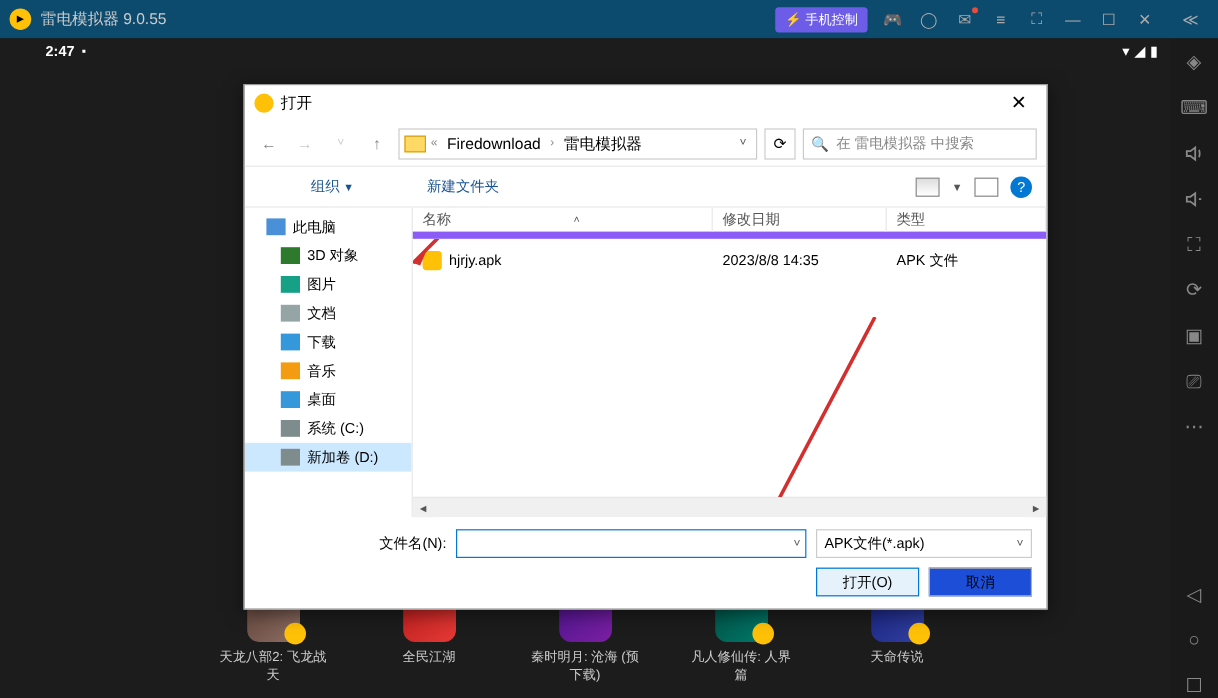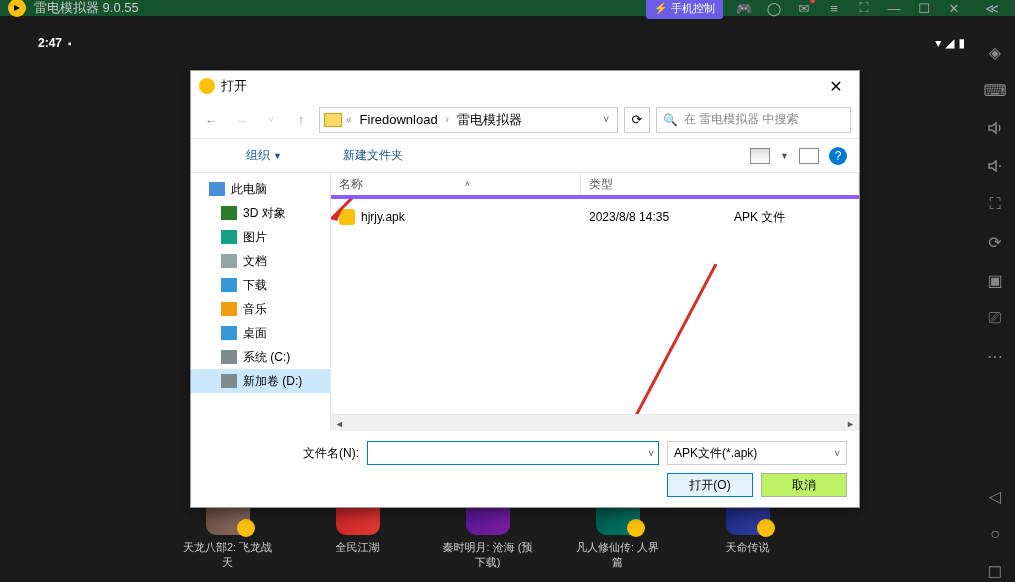--- a/index.html
+++ b/index.html
@@ -1,19 +1,19 @@
 <!DOCTYPE html>
 <html><head>
 <meta charset="utf-8">
 <style>
 * { box-sizing: border-box; margin: 0; padding: 0; font-family: "Microsoft YaHei", sans-serif; }
 body { width: 1015px; height: 582px; background: #1a1a1a; overflow: hidden; position: relative; }
 
 
-.titlebar { height: 16px; background: #14532d; display: flex; align-items: center; padding: 0 8px; color: #ccc; font-size: 13px; }
+.titlebar { height: 32px; background: #0c4a6e; display: flex; align-items: center; padding: 0 8px; color: #ccc; font-size: 13px; }
 .titlebar .logo { width: 18px; height: 18px; background: #ffc107; border-radius: 50%; margin-right: 8px; display: flex; align-items: center; justify-content: center; }
 .titlebar .logo svg { width: 10px; height: 10px; }
 .titlebar .title { flex: 1; }
 .titlebar .ctrl-btn { width: 30px; height: 32px; display: flex; align-items: center; justify-content: center; cursor: pointer; color: #aaa; position: relative; }
 .titlebar .phone-ctrl { background: #6c5ce7; color: #fff; font-size: 11px; padding: 3px 8px; border-radius: 3px; margin-right: 6px; display: flex; align-items: center; gap: 3px; }
 .red-dot { position: absolute; top: 6px; right: 4px; width: 5px; height: 5px; background: #e74c3c; border-radius: 50%; }
 
 
 .right-sidebar { position: absolute; right: 0; top: 32px; width: 40px; height: 550px; background: #1a1a1a; display: flex; flex-direction: column; align-items: center; padding-top: 10px; gap: 18px; }
 .right-sidebar .side-icon { width: 20px; height: 20px; color: #888; cursor: pointer; display: flex; align-items: center; justify-content: center; }
@@ -31,21 +31,21 @@
 .app-icon .icon-img { width: 48px; height: 48px; border-radius: 10px; margin: 0 auto 6px; background: #333; display: grid; grid-template-columns: 1fr 1fr; grid-template-rows: 1fr 1fr; padding: 4px; gap: 2px; }
 .app-icon .icon-img div { border-radius: 4px; }
 
 
 .dock { position: absolute; bottom: 12px; left: 50%; transform: translateX(-50%); display: flex; gap: 40px; }
 .dock-item { width: 90px; text-align: center; color: #ccc; font-size: 11px; }
 .dock-item .dock-icon { width: 44px; height: 44px; border-radius: 10px; margin: 0 auto 5px; background: linear-gradient(135deg,#8b4513,#cd853f); position: relative; }
 .dock-item .badge { position: absolute; right: -5px; bottom: -2px; width: 18px; height: 18px; background: #ffc107; border-radius: 50%; }
 
 
-.file-dialog { position: absolute; left: 190px; top: 70px; width: 670px; height: 438px; background: #fff; border: 1px solid #999; box-shadow: 0 3px 15px rgba(0,0,0,0.5); display: flex; flex-direction: column; }
+.file-dialog { position: absolute; left: 203px; top: 70px; width: 670px; height: 438px; background: #fff; border: 1px solid #999; box-shadow: 0 3px 15px rgba(0,0,0,0.5); display: flex; flex-direction: column; }
 .fd-titlebar { height: 30px; display: flex; align-items: center; padding: 0 8px; font-size: 13px; }
 .fd-titlebar .fd-logo { width: 16px; height: 16px; background: #ffc107; border-radius: 50%; margin-right: 6px; }
 .fd-titlebar .fd-close { margin-left: auto; width: 30px; text-align: center; cursor: pointer; font-size: 16px; }
 
 .fd-nav { height: 38px; display: flex; align-items: center; padding: 0 8px; gap: 6px; font-size: 13px; border-bottom: 1px solid #e8e8e8; }
 .fd-nav .nav-btn { width: 24px; height: 24px; display: flex; align-items: center; justify-content: center; color: #888; cursor: pointer; }
 .fd-path { flex: 1; height: 26px; border: 1px solid #ccc; display: flex; align-items: center; padding: 0 4px; gap: 4px; }
 .fd-path .folder-ico { width: 18px; height: 14px; background: #ffd966; border: 1px solid #d4a017; }
 .fd-path .crumb { padding: 0 4px; cursor: pointer; }
 .fd-path .sep { color: #888; font-size: 10px; }
@@ -69,21 +69,21 @@
 .ico-3d { background: #2d7a2d; }
 .ico-video { background: #8e44ad; }
 .ico-pic { background: #16a085; }
 .ico-doc { background: #95a5a6; }
 .ico-dl { background: #3498db; }
 .ico-music { background: #f39c12; }
 .ico-desk { background: #3498db; }
 .ico-drive { background: #7f8c8d; }
 
 .fd-files { flex: 1; display: flex; flex-direction: column; font-size: 12px; }
-.ff-header { height: 26px; display: flex; align-items: flex-start; border-bottom: 4px solid #8b5cf6; color: #555; }
+.ff-header { height: 26px; display: flex; align-items: flex-start; border-bottom: 6px solid #8b5cf6; color: #555; }
 .ff-header .col { padding: 0 8px; cursor: pointer; border-right: 1px solid #e8e8e8; height: 100%; display: flex; align-items: center; }
 .ff-header .sort-ind { margin: 0 auto; font-size: 9px; color: #555; }
 .col-name { width: 250px; }
 .col-date { width: 145px; }
 .col-type { flex: 1; }
 .ff-list { flex: 1; overflow: auto; position: relative; }
 .ff-row { height: 24px; display: flex; align-items: center; cursor: pointer; }
 .ff-row .col { padding: 0 8px; display: flex; align-items: center; gap: 6px; }
 .ff-row .file-ico { width: 16px; height: 16px; background: #ffc107; border-radius: 3px; }
 
@@ -94,21 +94,21 @@
 .fd-scrollbar .sb-arrow { position: absolute; top: 0; width: 17px; height: 17px; background: #f0f0f0; display: flex; align-items: center; justify-content: center; font-size: 9px; color: #555; }
 
 .fd-footer { padding: 10px 12px; display: flex; flex-direction: column; gap: 8px; font-size: 12px; }
 .ff-row1 { display: flex; align-items: center; gap: 8px; }
 .ff-row1 .label { width: auto; margin-left: 100px; }
 .ff-filename { flex: 1; height: 24px; border: 1px solid #0078d4; padding: 0 4px; display: flex; align-items: center; }
 .ff-filename .fn-drop { margin-left: auto; font-size: 10px; color: #555; }
 .ff-filter { width: 180px; height: 24px; border: 1px solid #ccc; padding: 0 6px; display: flex; align-items: center; }
 .ff-filter .fn-drop { margin-left: auto; font-size: 10px; color: #555; }
 .ff-row2 { display: flex; justify-content: flex-end; gap: 8px; }
-.ff-btn { width: 86px; height: 24px; border: 1px solid #adadad; background: #bef264; cursor: pointer; display: flex; align-items: center; justify-content: center; }
+.ff-btn { width: 86px; height: 24px; border: 1px solid #adadad; background: #1d4ed8; cursor: pointer; display: flex; align-items: center; justify-content: center; }
 .ff-btn.primary { border: 1px solid #0078d4; background: #e5f1fb; }
 </style>
 </head>
 <body>
 
 <div class="titlebar">
   <div class="logo">
       <svg viewBox="0 0 10 10">
         <path d="M2 2 L8 5 L2 8 Z" fill="#000"></path>
       </svg>
@@ -277,20 +277,21 @@
           <div class="sb-ico ico-drive"></div>
           <span>新加卷 (D:)</span>
         </div>
       </div>
     <div class="fd-files">
       <div class="ff-header">
         <div class="col col-name">
             <span>名称</span>
             <span class="sort-ind">˄</span>
           </div>
+        <div class="col col-date">修改日期</div>
         <div class="col col-type">类型</div>
       </div>
       <div class="ff-list" style="position:relative;">
         <div class="ff-row" style="margin-top:6px;">
           <div class="col col-name">
               <div class="file-ico"></div>
               <span>hjrjy.apk</span>
             </div>
           <div class="col col-date">2023/8/8 14:35</div>
           <div class="col col-type">APK 文件</div>

